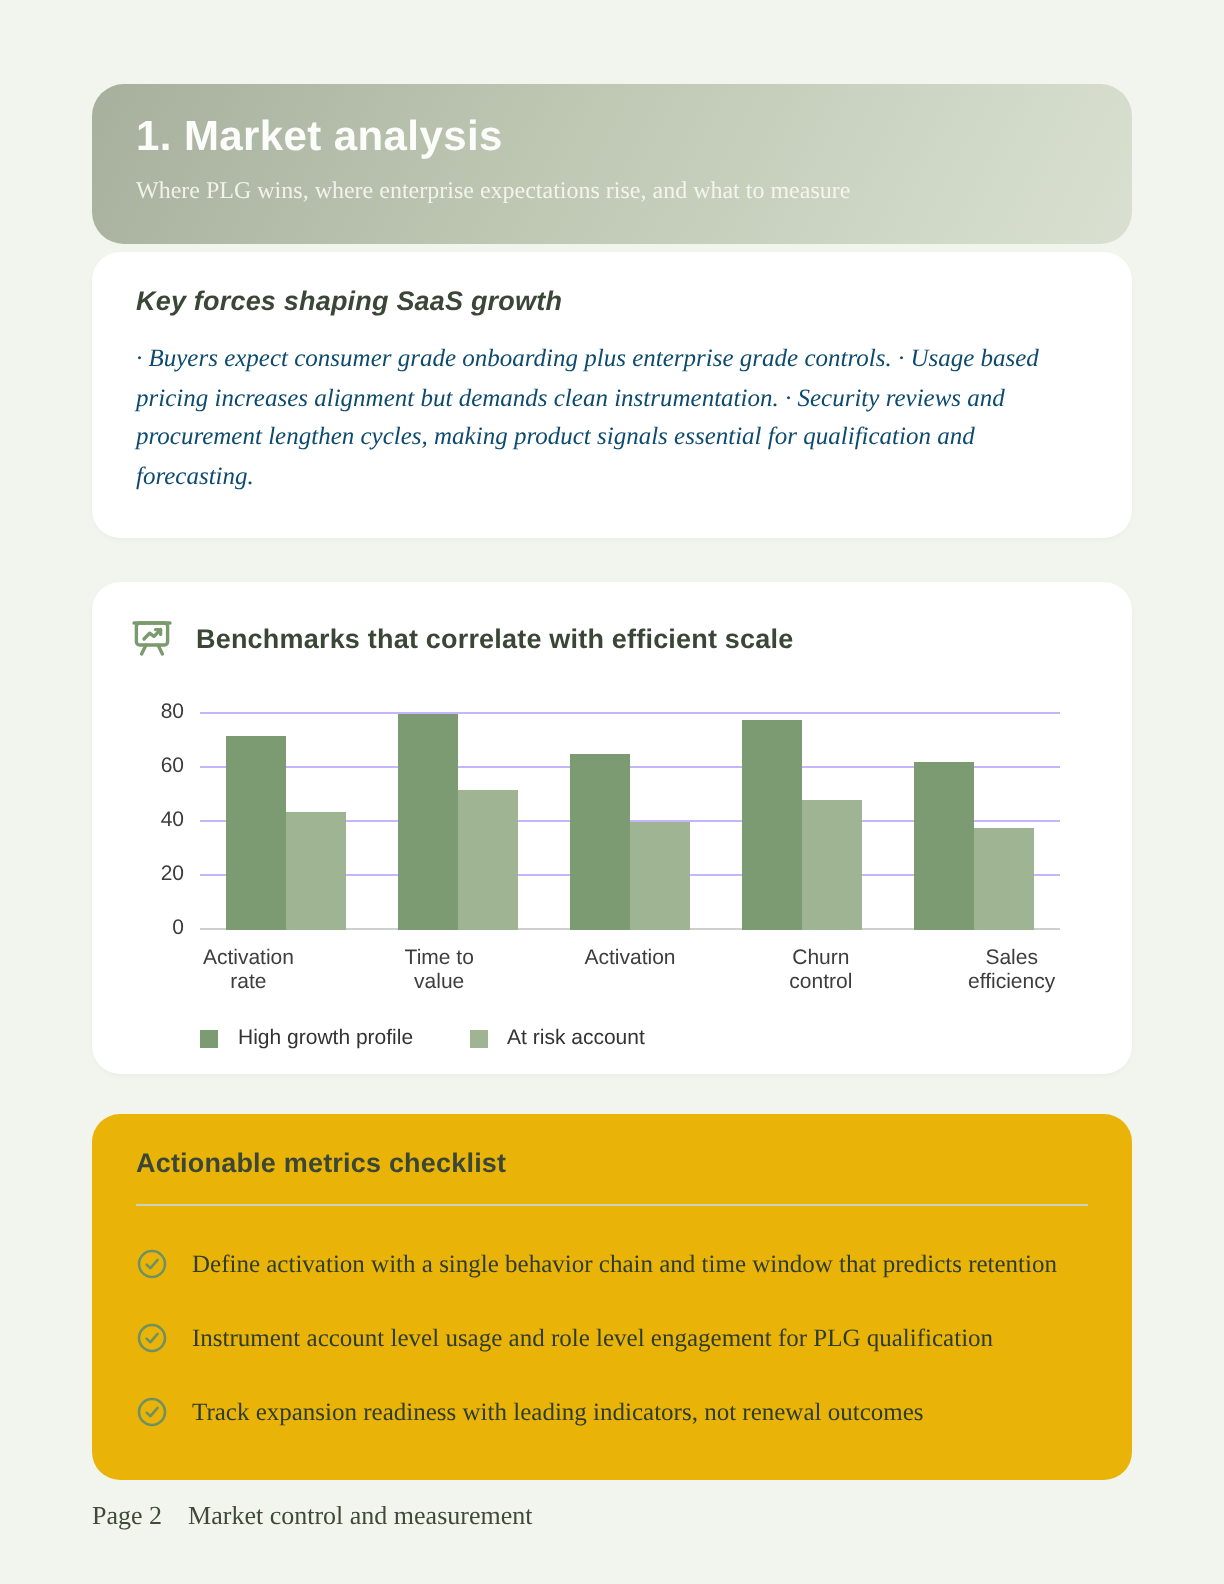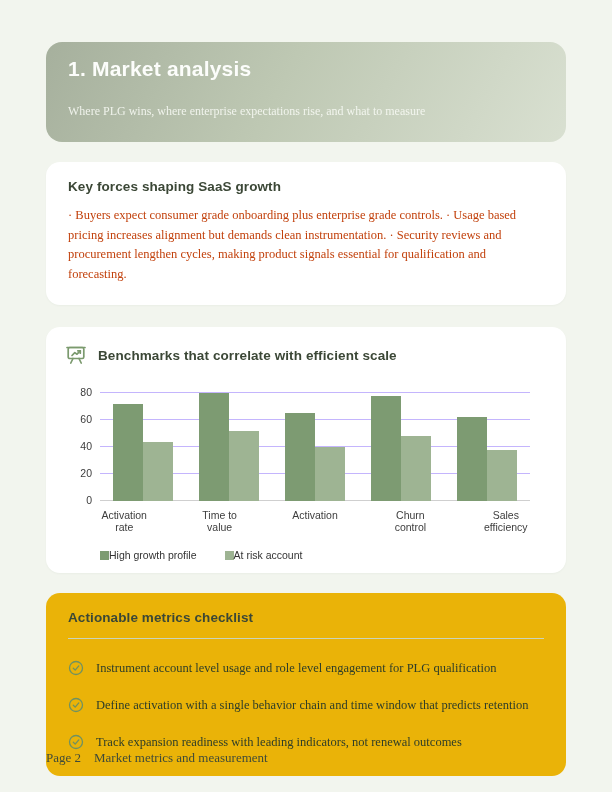--- a/index.html
+++ b/index.html
@@ -8,33 +8,33 @@
     background:#f2f5ee;
     font-family:"Liberation Sans", sans-serif;
     position:relative;
     overflow:hidden;
   }
   .content { position:absolute; left:46px; top:0; width:520px; }
 
   
   .banner {
     margin-top:42px;
-    height:100px;
+    height:80px;
     border-radius:16px;
     background:linear-gradient(118deg, #a6b09d 0%, #bec8b3 45%, #d9e0d1 100%);
     padding:15px 22px 0 22px;
   }
   .banner-title {
     font-size:21px;
     font-weight:bold;
     color:#fcfdfb;
     letter-spacing:.2px;
   }
   .banner-subtitle {
-    margin-top:23px;
+    margin-top:7px;
     font-family:"Liberation Serif", serif;
     font-size:12px;
     color:rgba(248,251,245,.88);
   }
 
   
   .card {
     background:#ffffff;
     border-radius:14px;
     box-shadow:0 1px 2px rgba(60,70,55,.04);
@@ -42,24 +42,24 @@
   .card-heading {
     font-size:13.5px;
     font-weight:bold;
     color:#3b4736;
     letter-spacing:.1px;
   }
   .serif-body {
     font-family:"Liberation Serif", serif;
     font-size:12.5px;
     line-height:19.5px;
-    color:#c2410c;
-  }
-
-  .key-forces { margin-top:20px; padding:17px 22px 21px 22px; }
+    color:#0c4a6e;
+  }
+
+  .key-forces { margin-top:4px; padding:17px 22px 21px 22px;font-style:italic; }
   .key-forces p { margin-top:12px; }
 
   
   .chart-card { margin-top:22px; padding:16px 18px 12px 18px; }
   .chart-head { display:flex; align-items:center; gap:10px; }
   .chart-head svg { display:block; }
 
   .plot {
     position:relative;
     margin:26px 18px 0 36px;
@@ -95,21 +95,21 @@
   .xlabel {
     flex:1; text-align:center;
     font-size:10.5px; color:#3d3d3d;
   }
 
   .legend {
     display:flex; gap:28px;
     margin:16px 0 0 36px;
     align-items:center;
   }
-  .legend-item { display:flex; align-items:center; gap:0; }
+  .legend-item { display:flex; align-items:center; gap:10px; }
   .legend-swatch { width:9px; height:9px; }
   .legend-label { font-size:10.5px; color:#333333; }
 
   
   .checklist-card {
     margin-top:20px;
     background:#eab308;
     border-radius:14px;
     padding:17px 22px 26px 22px;
     box-shadow:none;
@@ -227,37 +227,37 @@
 
   <div class="card checklist-card">
     <div class="card-heading">Actionable metrics checklist</div>
     <hr class="checklist-divider">
     <div class="checklist-items" id="checklist-items">
         <div class="checklist-item">
           <svg class="check-icon" width="16" height="16" viewBox="0 0 16 16" fill="none" stroke="#6f9162" stroke-width="1.3" stroke-linecap="round" stroke-linejoin="round">
             <circle cx="8" cy="8" r="6.5"></circle>
             <path d="M5.3 8.3 L7.2 10.1 L10.8 5.9"></path>
           </svg>
-          <span class="serif-body">Instrument account level usage and role level engagement for PLG qualification</span>
+          <span class="serif-body">Define activation with a single behavior chain and time window that predicts retention</span>
         </div>
         <div class="checklist-item">
           <svg class="check-icon" width="16" height="16" viewBox="0 0 16 16" fill="none" stroke="#6f9162" stroke-width="1.3" stroke-linecap="round" stroke-linejoin="round">
             <circle cx="8" cy="8" r="6.5"></circle>
             <path d="M5.3 8.3 L7.2 10.1 L10.8 5.9"></path>
           </svg>
-          <span class="serif-body">Define activation with a single behavior chain and time window that predicts retention</span>
+          <span class="serif-body">Instrument account level usage and role level engagement for PLG qualification</span>
         </div>
         <div class="checklist-item">
           <svg class="check-icon" width="16" height="16" viewBox="0 0 16 16" fill="none" stroke="#6f9162" stroke-width="1.3" stroke-linecap="round" stroke-linejoin="round">
             <circle cx="8" cy="8" r="6.5"></circle>
             <path d="M5.3 8.3 L7.2 10.1 L10.8 5.9"></path>
           </svg>
           <span class="serif-body">Track expansion readiness with leading indicators, not renewal outcomes</span>
         </div>
       </div>
   </div>
 
 </div>
 
 <div class="footer">
   <span>Page 2</span>
-  <span>Market metrics and measurement</span>
+  <span>Market control and measurement</span>
 </div>
 
 </body></html>

